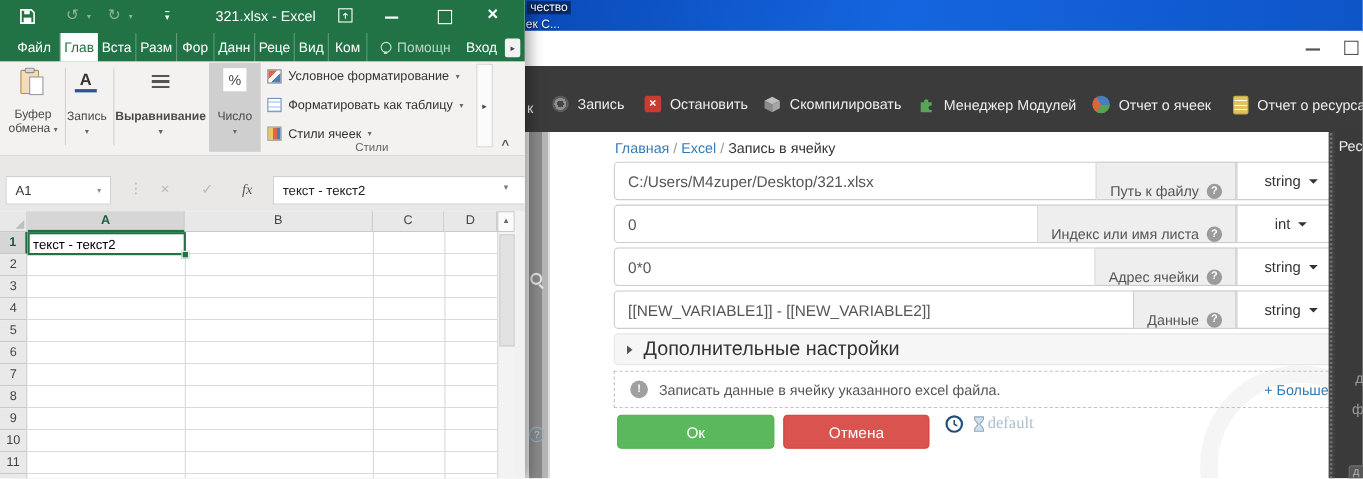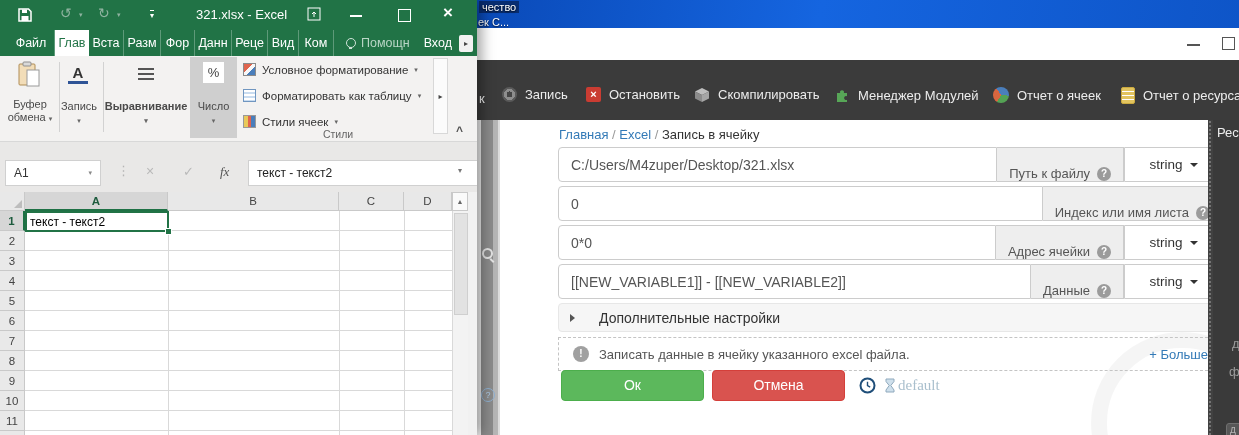--- a/index.html
+++ b/index.html
@@ -50,29 +50,29 @@
   .finput{flex:1;min-width:0;border:1px solid #ccc;border-radius:4px 0 0 4px;padding:0 12px;
     font-size:14px;color:#555;outline:none;font-family:inherit;background:#fff;}
   .faddon{display:flex;align-items:flex-end;gap:7px;padding:0 12px;background:#eee;border:1px solid #ccc;
     border-left:0;font-size:13px;color:#555;white-space:nowrap;}
   .help-badge{width:14px;height:14px;border-radius:50%;background:#9b9b9b;color:#fff;font-size:10px;
     line-height:14px;text-align:center;font-weight:bold;cursor:pointer;}
   .ftype{width:99px;flex:none;display:flex;align-items:center;justify-content:center;gap:7px;background:#fff;
     border:1px solid #ccc;border-radius:0 4px 4px 0;font-size:13.5px;color:#333;font-family:inherit;cursor:pointer;}
   .caret{width:0;height:0;border-left:4px solid transparent;border-right:4px solid transparent;border-top:4px solid #333;}
   .advanced{position:absolute;left:12px;top:183px;width:665px;height:29px;background:#f6f6f6;
-    border:1px solid #e7e7e7;border-radius:4px;display:flex;align-items:center;padding-left:11px;gap:24px;
-    font-size:14px;color:#333;box-sizing:border-box;cursor:pointer;}
+    border:1px solid #e7e7e7;border-radius:4px;display:flex;align-items:center;padding-left:11px;gap:10px;
+    font-size:18px;color:#333;box-sizing:border-box;cursor:pointer;}
   .tri-right{width:0;height:0;border-top:4px solid transparent;border-bottom:4px solid transparent;border-left:5px solid #555;}
   .infobox{position:absolute;left:12px;top:217px;width:665px;height:34px;border:1px dashed #c4c4c4;
     display:flex;align-items:center;gap:10px;padding:0 14px;box-sizing:border-box;font-size:13px;color:#555;background:transparent;}
   .info-icon{width:16px;height:16px;border-radius:50%;background:#a0a0a0;color:#fff;text-align:center;
     line-height:16px;font-size:10px;font-weight:bold;flex:none;}
   .info-more{margin-left:auto;color:#337ab7;cursor:pointer;white-space:nowrap;}
-  .btnrow{position:absolute;left:12px;top:257px;height:16px;display:flex;align-items:center;}
+  .btnrow{position:absolute;left:12px;top:257px;height:16px;display:flex;align-items:flex-start;}
   .btn-ok{width:143px;height:31px;background:#5cb85c;border:1px solid #4cae4c;border-radius:4px;color:#fff;
     font-size:14px;margin-left:3px;font-family:inherit;cursor:pointer;}
   .btn-cancel{width:133px;height:31px;background:#d9534f;border:1px solid #d43f3a;border-radius:4px;color:#fff;
     font-size:14px;margin-left:8px;font-family:inherit;cursor:pointer;}
   .clockwrap{margin-left:14px;display:flex;align-items:center;}
   .hourglasswrap{margin-left:8px;display:flex;align-items:center;}
   .default-tag{margin-left:2px;font-family:"Liberation Serif",serif;font-size:15px;color:#a9bfcd;}
 
   
   .rpanel{position:absolute;left:731px;top:92px;width:31px;height:315px;background:#3a3a3a;}
@@ -262,20 +262,24 @@
             <span>string</span>
             <span class="caret"></span>
           </button>
         </div>
         <div class="frow">
           <input class="finput" value="0" style="">
           <span class="faddon">
             <span>Индекс или имя листа</span>
             <span class="help-badge">?</span>
           </span>
+          <button class="ftype">
+            <span>int</span>
+            <span class="caret"></span>
+          </button>
         </div>
         <div class="frow">
           <input class="finput" value="0*0" style="">
           <span class="faddon">
             <span>Адрес ячейки</span>
             <span class="help-badge">?</span>
           </span>
           <button class="ftype">
             <span>string</span>
             <span class="caret"></span>

